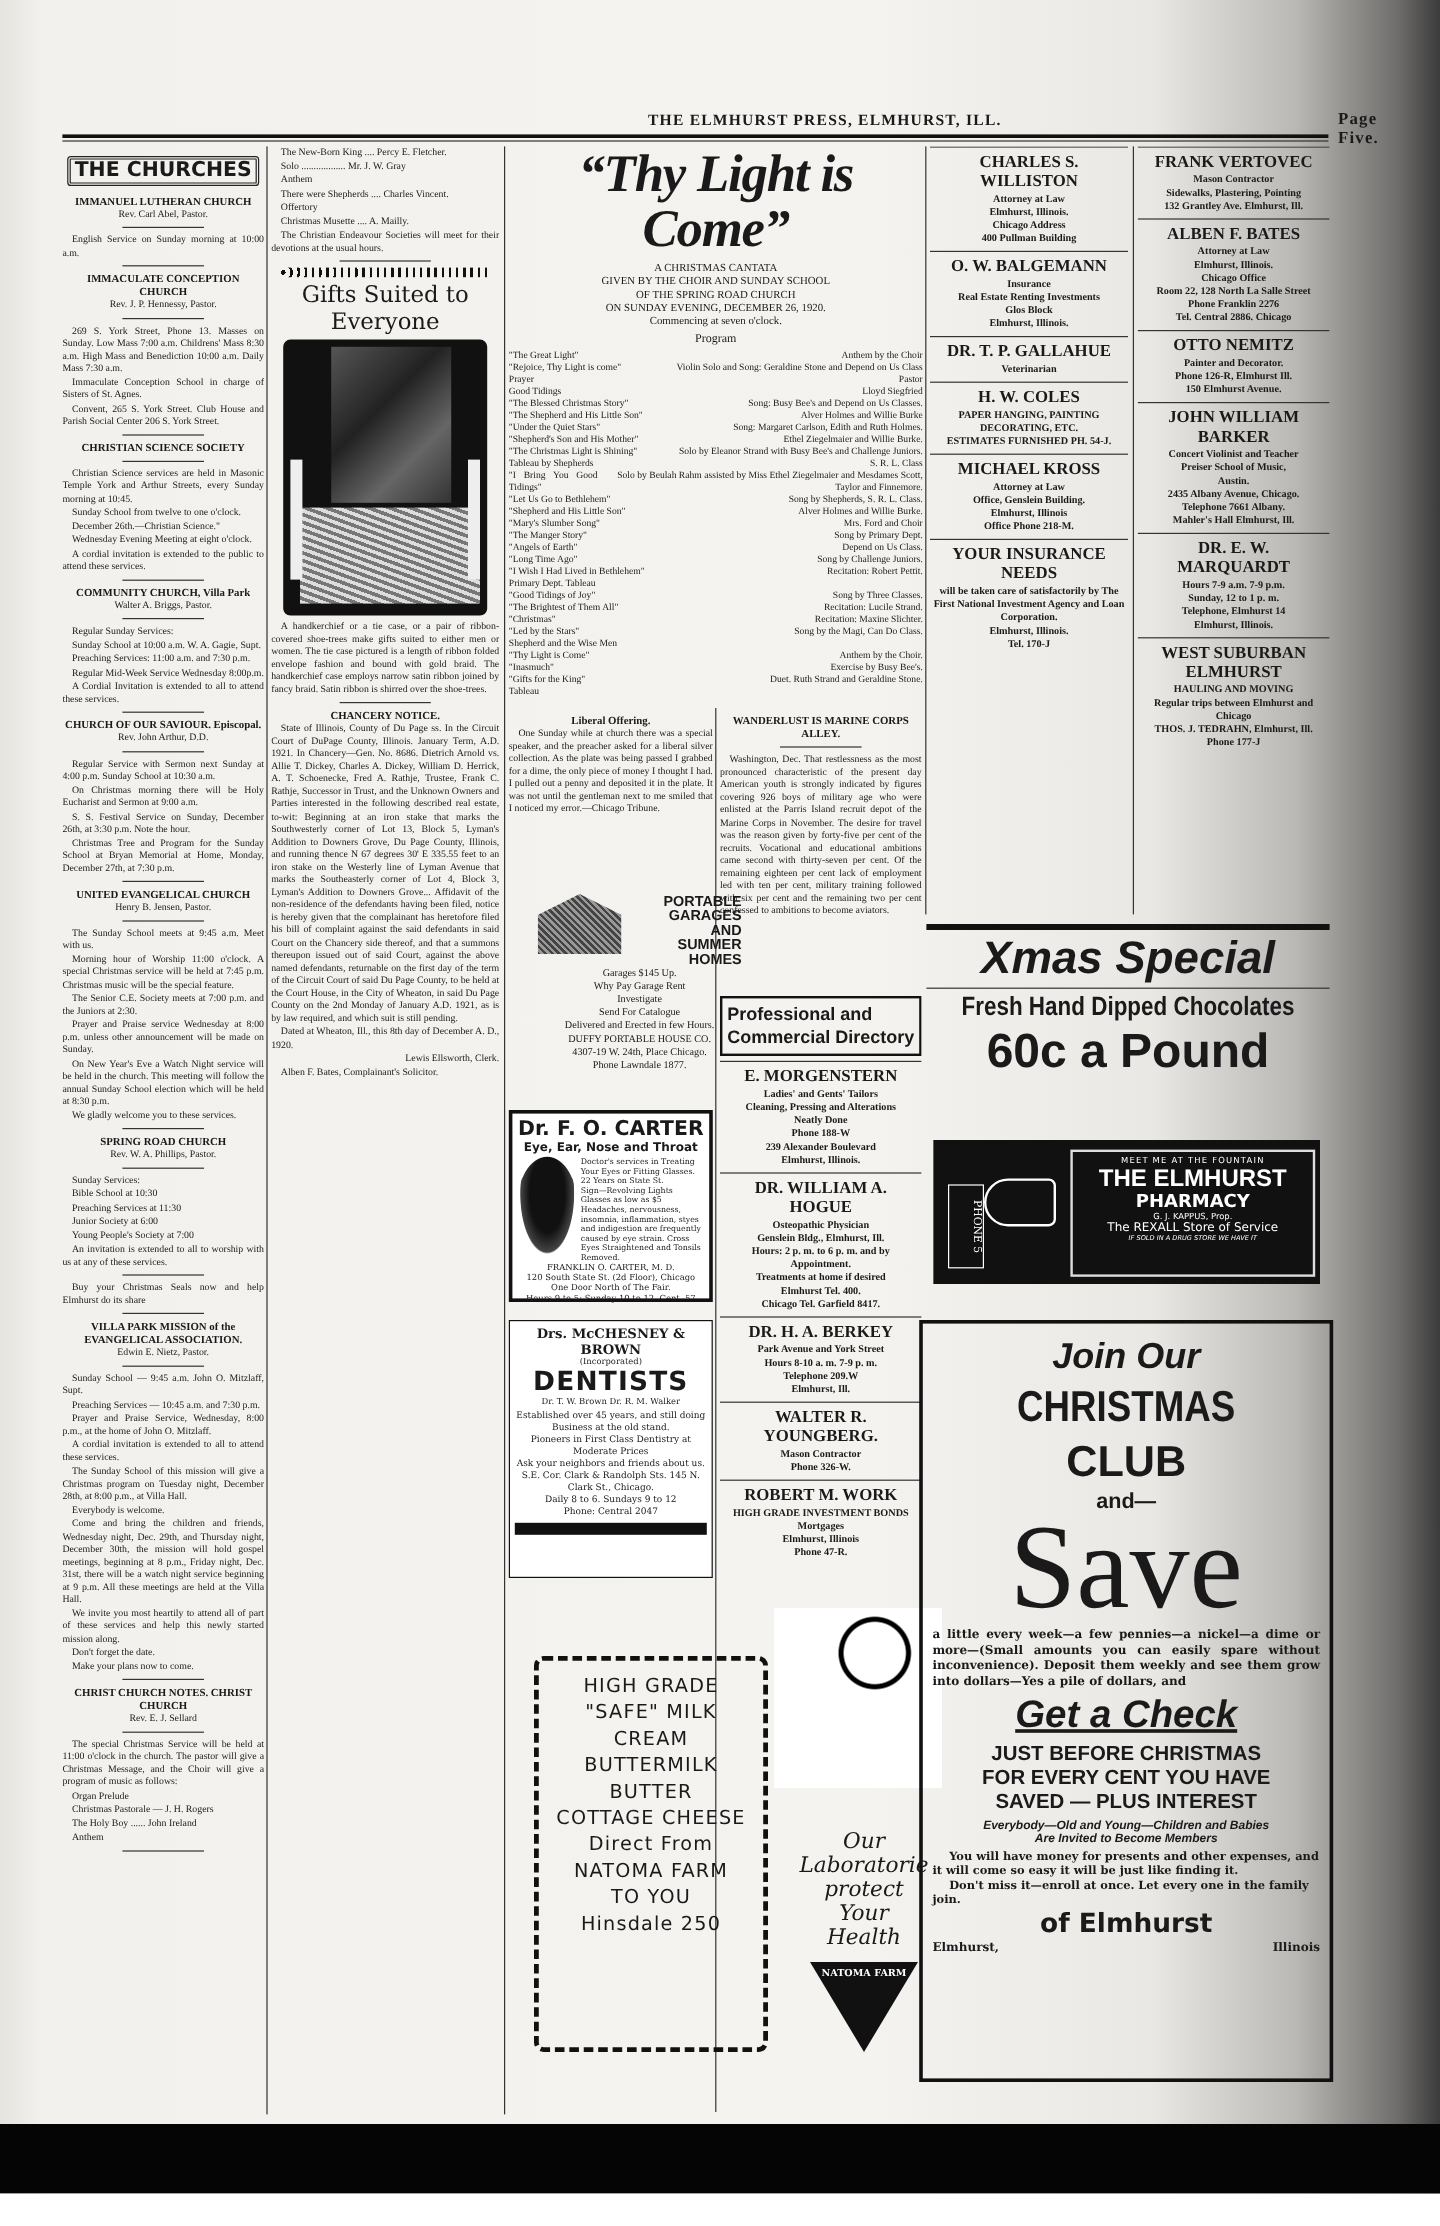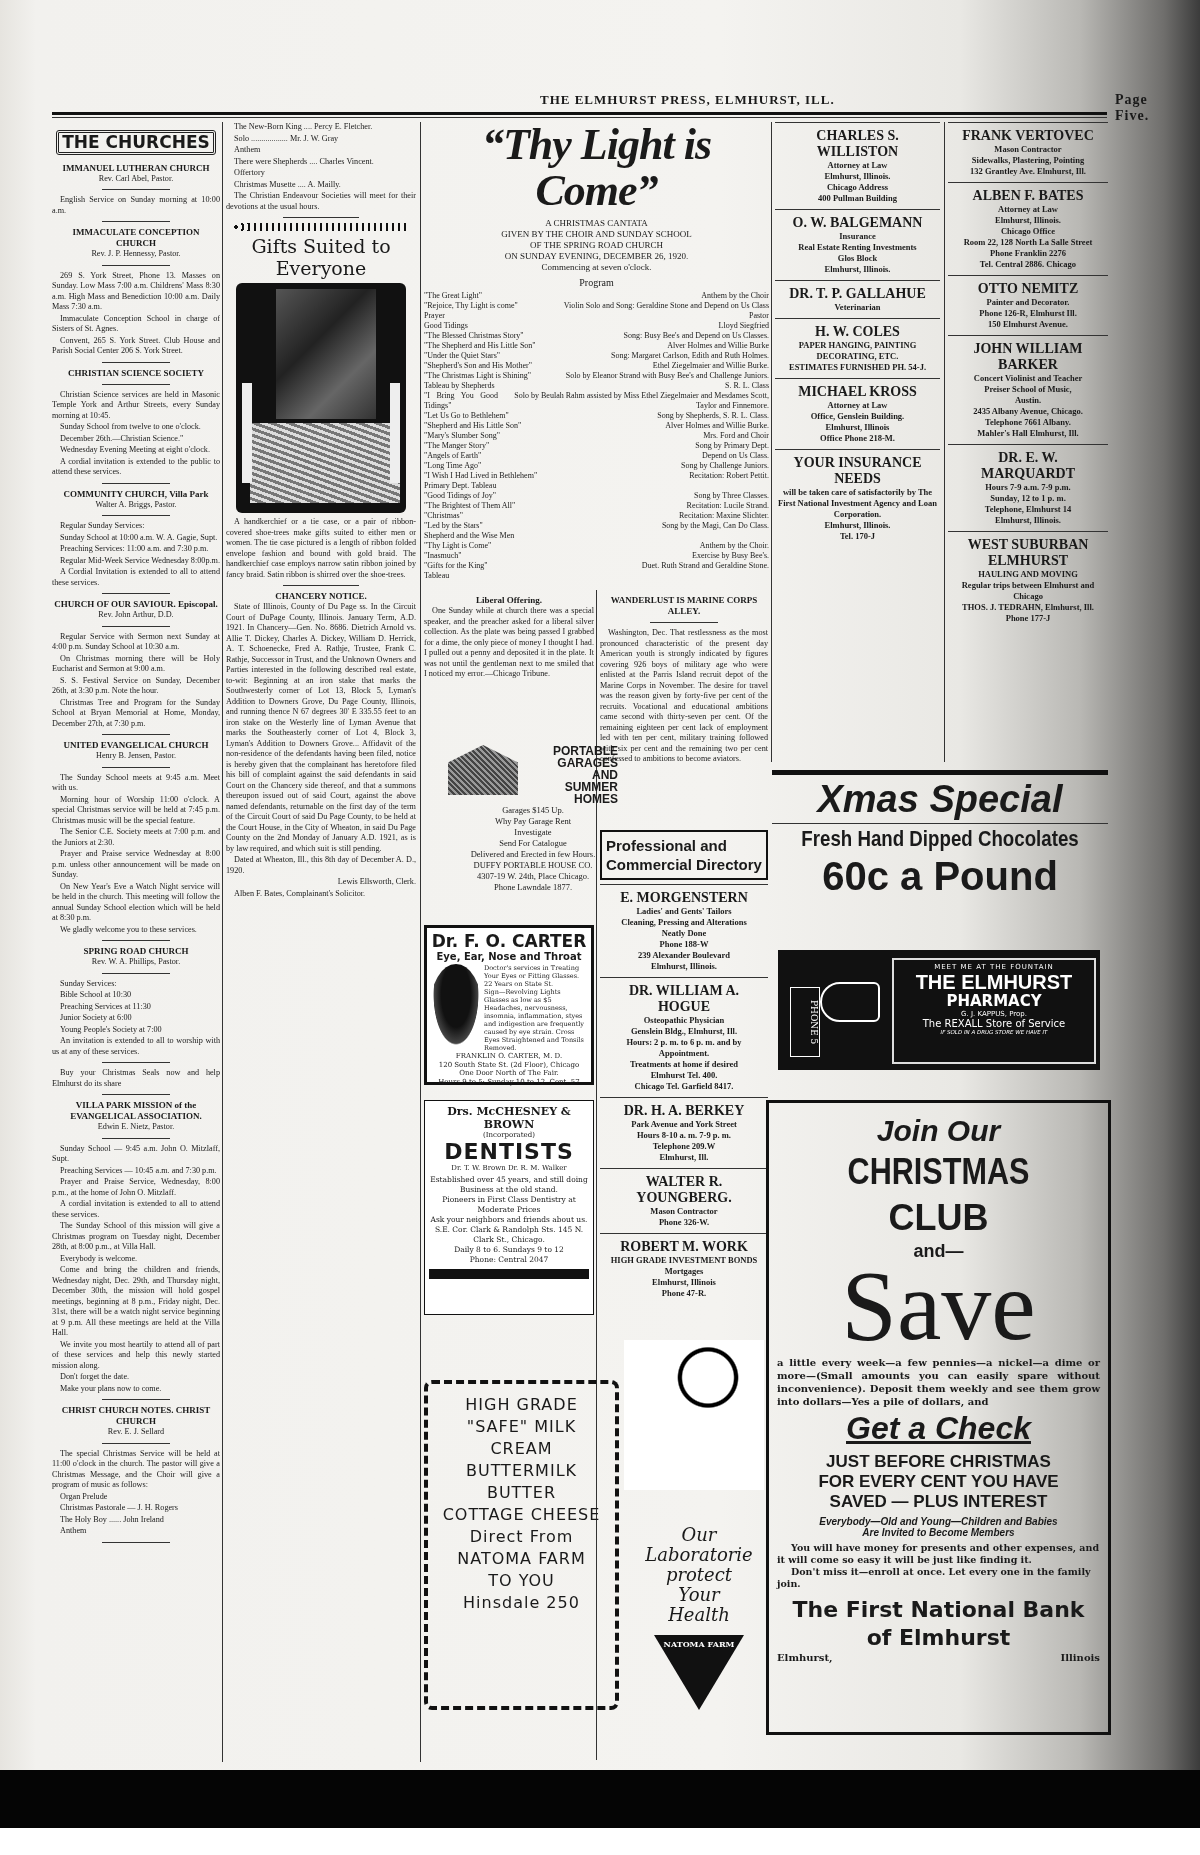--- a/index.html
+++ b/index.html
@@ -356,21 +356,21 @@
         <div>Established over 45 years, and still doing Business at the old stand.</div>
         <div>Pioneers in First Class Dentistry at Moderate Prices</div>
         <div>Ask your neighbors and friends about us.</div>
         <div>S.E. Cor. Clark &amp; Randolph Sts. 145 N. Clark St., Chicago.</div>
         <div>Daily 8 to 6.    Sundays 9 to 12</div>
         <div>Phone: Central 2047</div>
       </div>
     <div style="height:10px;background:#111;margin-top:4px"></div>
   </div>
 
-  <div style="position:absolute;left:424px;top:1380px;width:340px;height:330px">
+  <div style="position:absolute;left:445px;top:1380px;width:340px;height:330px">
     <div style="position:absolute;left:0;top:0;width:195px;height:330px;border:4px dashed #111;border-radius:8px;padding:10px 6px;text-align:center">
       <div id="milk-lines" style="font-family:'DejaVu Sans',sans-serif;font-size:16px;line-height:22px;letter-spacing:1px">
           <div>HIGH GRADE</div>
           <div>"SAFE" MILK</div>
           <div>CREAM</div>
           <div>BUTTERMILK</div>
           <div>BUTTER</div>
           <div>COTTAGE CHEESE</div>
           <div>Direct From</div>
           <div>NATOMA FARM</div>
@@ -551,21 +551,20 @@
     <div style="font-family:'Liberation Sans',sans-serif;font-weight:bold;font-style:italic;font-size:32px;line-height:40px;text-align:center;text-decoration:underline">Get a Check</div>
     <div id="bank-caps" style="font-family:'Liberation Sans',sans-serif;font-weight:bold;font-size:17px;line-height:20px;text-align:center;margin-top:4px">
         <div>JUST BEFORE CHRISTMAS</div>
         <div>FOR EVERY CENT YOU HAVE</div>
         <div>SAVED — PLUS INTEREST</div>
       </div>
     <div style="font-family:'Liberation Sans',sans-serif;font-style:italic;font-weight:bold;font-size:10px;text-align:center;margin-top:4px">Everybody—Old and Young—Children and Babies</div>
     <div style="font-family:'Liberation Sans',sans-serif;font-style:italic;font-weight:bold;font-size:10px;text-align:center">Are Invited to Become Members</div>
     <p style="font-size:9.5px;line-height:12px;font-weight:bold;text-indent:14px;margin-top:4px">You will have money for presents and other expenses, and it will come so easy it will be just like finding it.</p>
     <p style="font-size:9.5px;line-height:12px;font-weight:bold;text-indent:14px">Don't miss it—enroll at once. Let every one in the family join.</p>
-    <div style="font-family:'DejaVu Sans',sans-serif;font-weight:bold;font-size:22px;line-height:28px;text-align:center;margin-top:6px">The First National Bank</div>
     <div style="font-family:'DejaVu Sans',sans-serif;font-weight:bold;font-size:22px;line-height:28px;text-align:center">of Elmhurst</div>
     <div style="display:flex;justify-content:space-between;font-weight:bold;font-size:10px">
       <span>Elmhurst,</span>
       <span>Illinois</span>
     </div>
   </div>
 
   <div class="bottomband"></div>
   <div class="bottomwhite"></div>
 </div>

